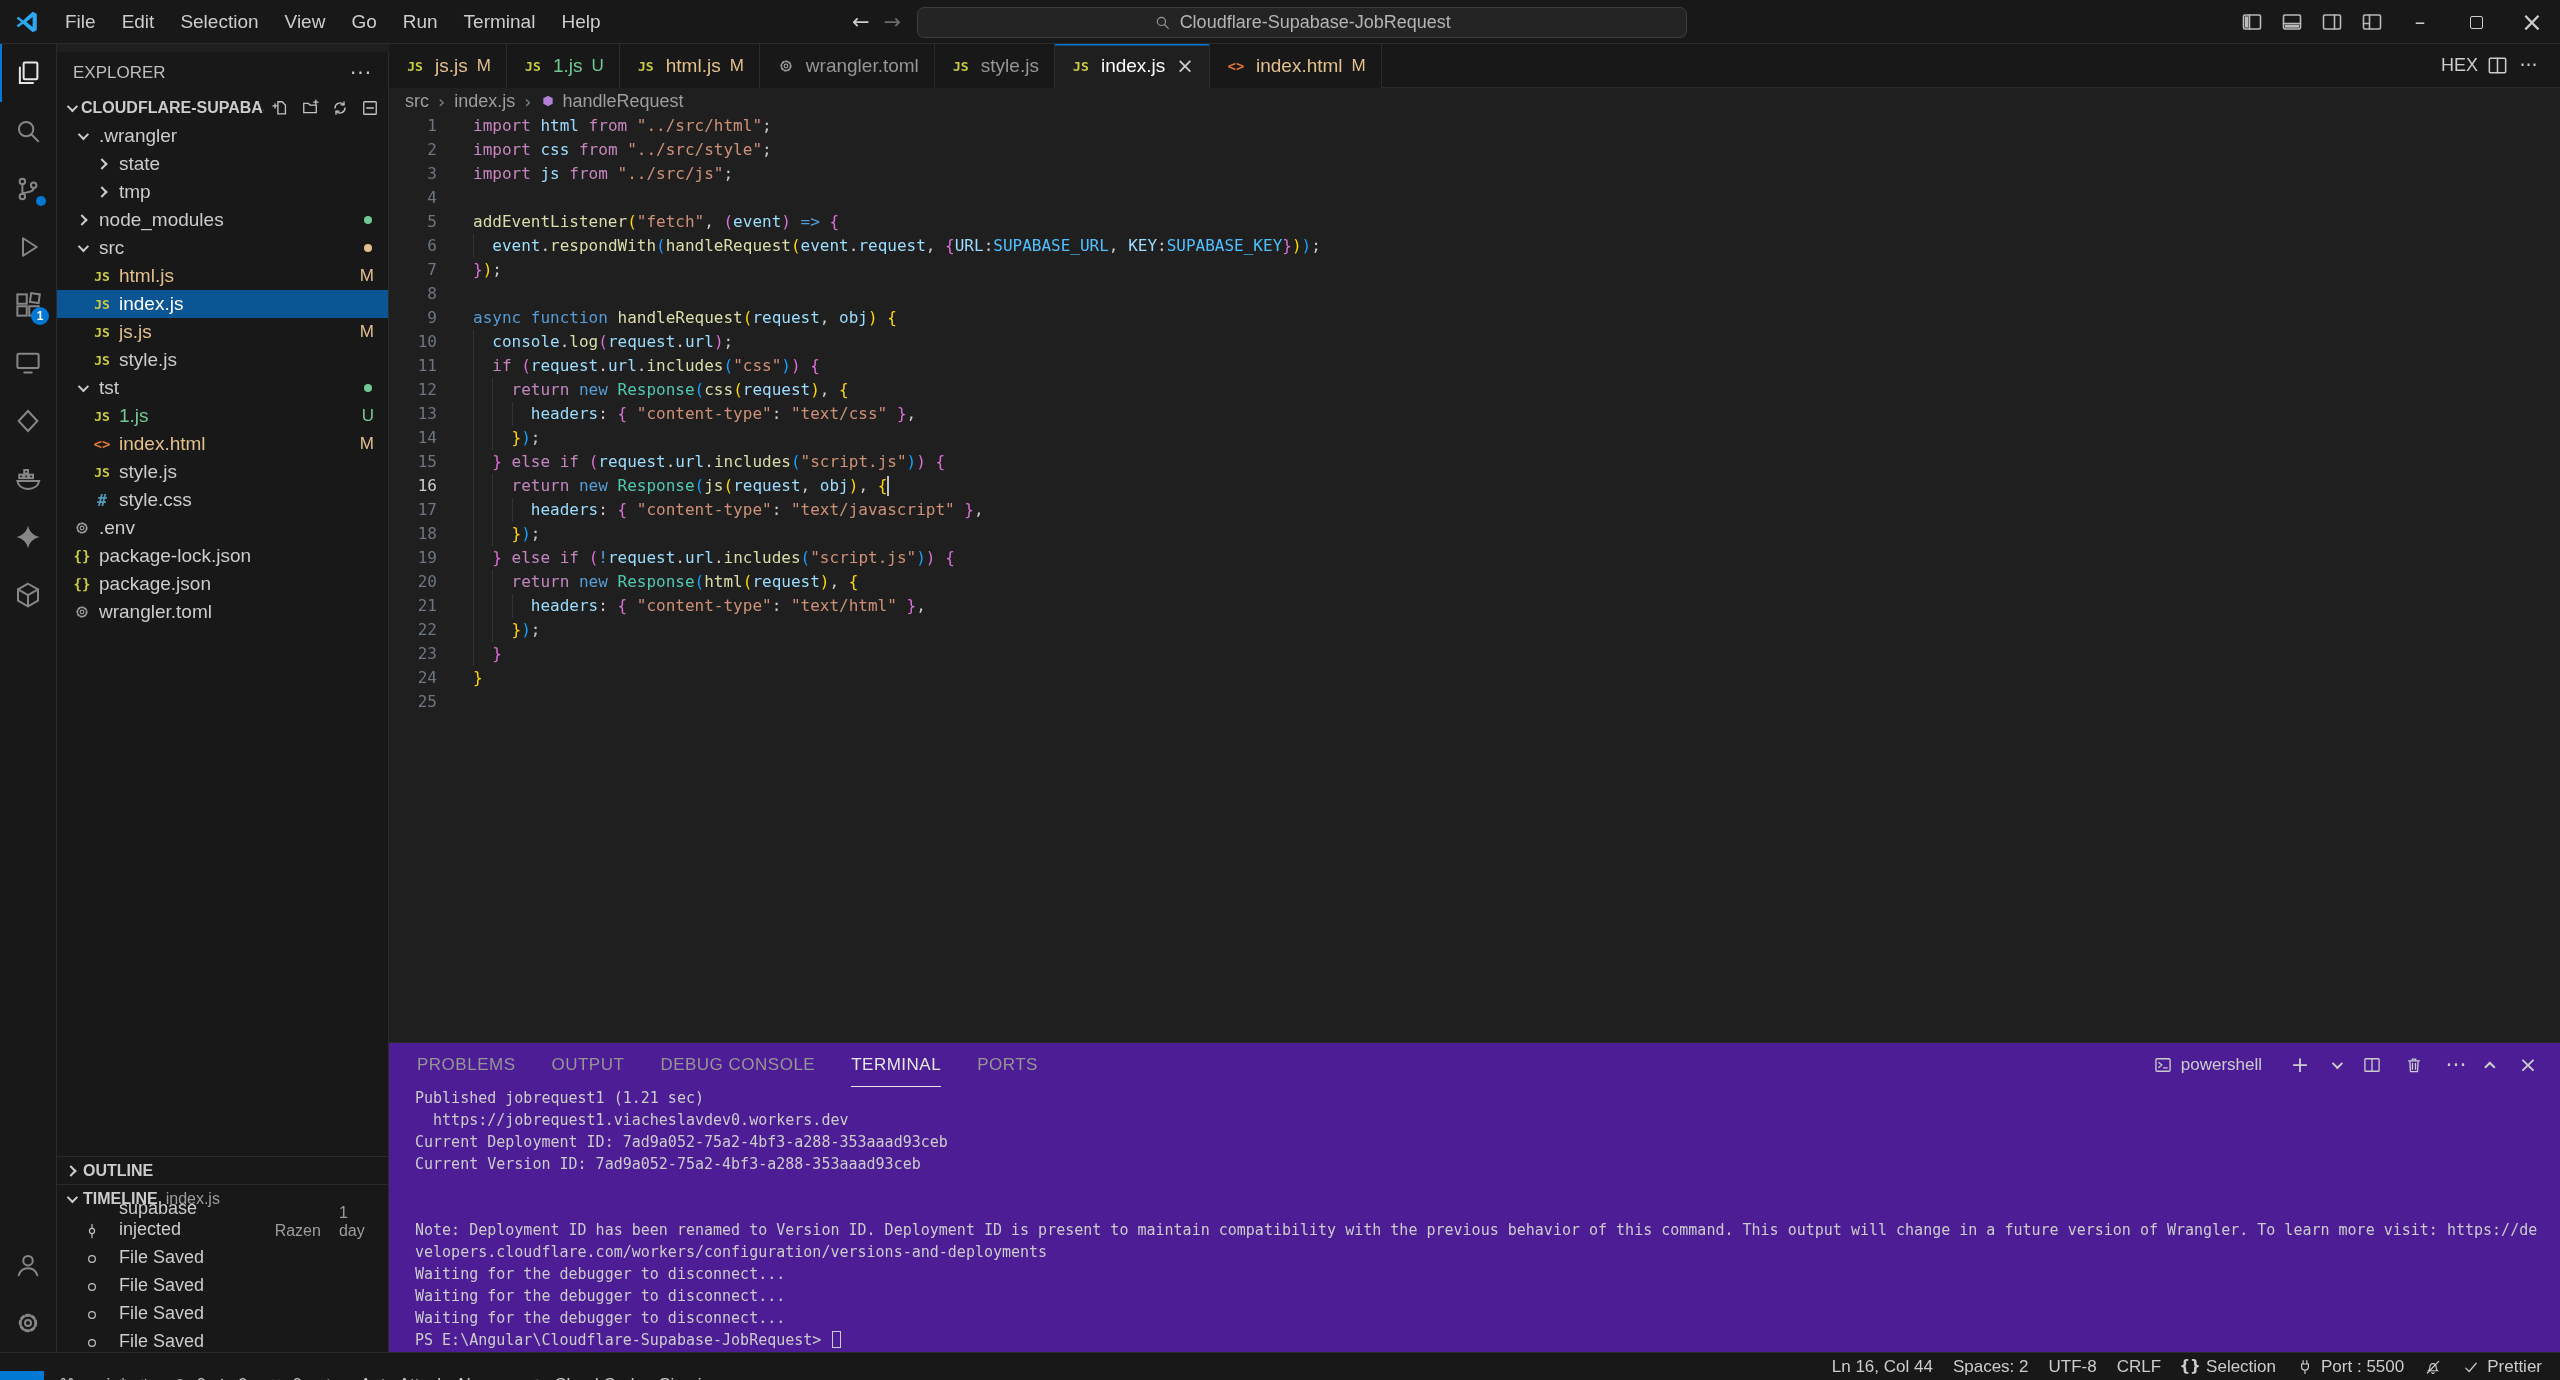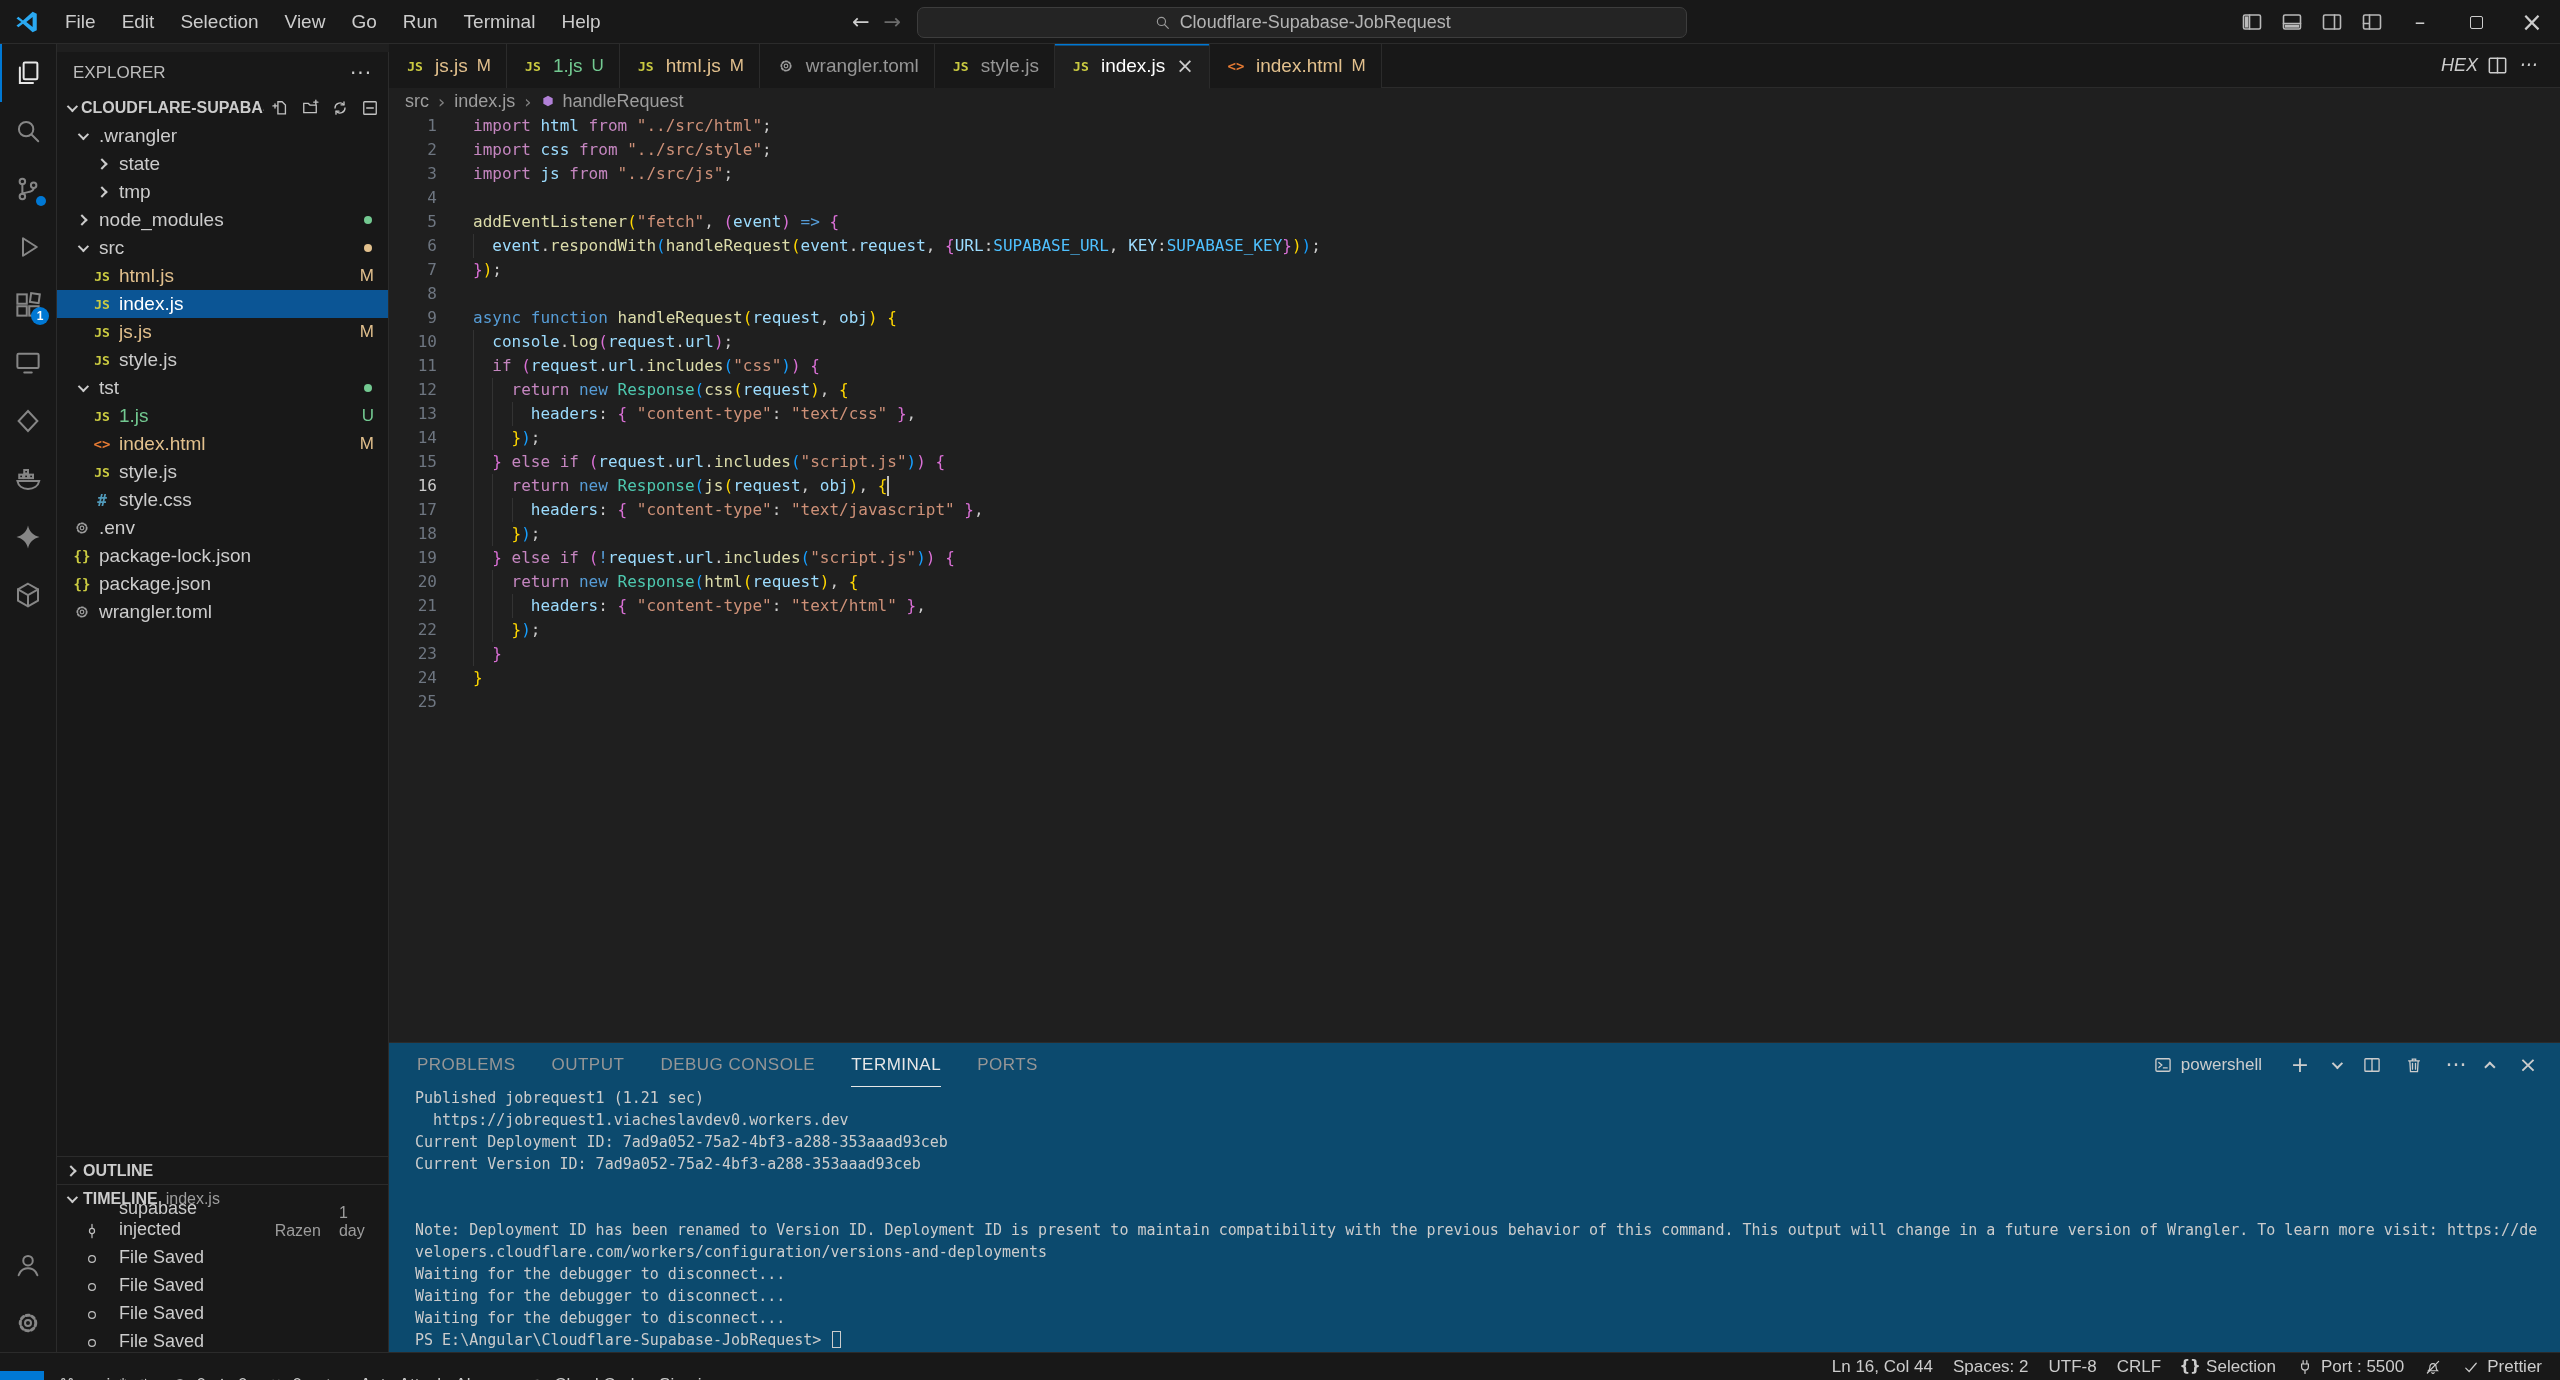--- a/index.html
+++ b/index.html
@@ -72,41 +72,41 @@
   .tl-item .ic { width:18px; height:18px; color:#c0c0c0; flex:none; }
   .tl-author { color:#9d9d9d; font-size:16px; }
   .tl-time { margin-left:auto; color:#9d9d9d; font-size:16px; }
 
   
   .tabbar { position:absolute; left:389px; top:44px; right:0; height:44px; background:#181818; border-bottom:1px solid #2b2b2b; display:flex; z-index:3; }
   .tab { display:flex; align-items:center; gap:9px; padding:0 15px; border-right:1px solid #2b2b2b; font-size:19px; color:#969696; background:#181818; height:44px; }
   .tab.active { background:#1f1f1f; color:#ffffff; box-shadow:inset 0 1.5px 0 #0078d4; border-bottom:1px solid #1f1f1f; height:45px; }
   .tab .t-badge { margin:0; }
   .tab .closex { font-size:21px; color:#cccccc; margin-left:2px; font-family:"DejaVu Sans",sans-serif; }
-  .tab-actions { margin-left:auto; display:flex; align-items:center; gap:8px; padding-right:20px; color:#cccccc;font-style:italic; }
+  .tab-actions { margin-left:auto; display:flex; align-items:center; gap:8px; padding-right:20px; color:#cccccc; }
   .tab-actions .ic { width:23px; height:23px; }
   .tab-actions .action-text { font-size:18px; }
   .breadcrumb { position:absolute; left:389px; top:88px; right:0; height:26px; background:#1f1f1f; display:flex; align-items:center; gap:9px; padding-left:16px; color:#9d9d9d; font-size:18px; }
   .crumb-sep { color:#818181; font-family:"DejaVu Sans",sans-serif; }
   .crumb-sym { display:flex; align-items:center; gap:6px; }
   .crumb-sym .ic { width:16px; height:16px; }
 
   
   .code { position:absolute; left:389px; top:114px; right:0; height:928px; background:#1f1f1f; overflow:hidden; font:16px/24px "DejaVu Sans Mono",monospace; }
   .code-line { height:24px; white-space:pre; padding-left:84px; position:relative; }
   .line-no { position:absolute; left:0; top:0; width:48px; text-align:right; color:#6e7681; }
   .line-no.active { color:#cccccc; }
   .iguide { position:absolute; width:1px; background:rgba(255,255,255,0.09); }
   .caret { position:absolute; width:2px; height:20px; background:#bfbfbf; }
   .tk-pln{color:#cccccc} .tk-kw{color:#c586c0} .tk-kb{color:#569cd6} .tk-fn{color:#dcdcaa}
   .tk-vr{color:#9cdcfe} .tk-st{color:#ce9178} .tk-cl{color:#4ec9b0} .tk-ct{color:#4fc1ff}
   .tk-b1{color:#ffd700} .tk-b2{color:#da70d6} .tk-b3{color:#179fff}
 
   
-  .panel { position:absolute; left:389px; top:1042px; right:0; bottom:28px; background:#0c4a6e; border-top:1px solid #2b2b2b; }
+  .panel { position:absolute; left:389px; top:1042px; right:0; bottom:28px; background:#4c1d95; border-top:1px solid #2b2b2b; }
   .panel-head { height:44px; display:flex; align-items:center; padding-left:28px; }
   .panel-tabs { display:flex; gap:36px; height:100%; }
   .panel-tab { display:flex; align-items:center; font-size:17px; letter-spacing:.5px; color:#969696; border-bottom:1px solid transparent; }
   .panel-tab.active { color:#e7e7e7; border-bottom-color:#e7e7e7; }
   .panel-actions { margin-left:auto; display:flex; align-items:center; gap:22px; padding-right:22px; color:#cccccc; }
   .panel-actions .ic { width:20px; height:20px; }
   .panel-actions .txtic { font-size:22px; }
   .shell { display:flex; align-items:center; gap:8px; font-size:17px; color:#cccccc; margin-right:6px; }
   .terminal { position:absolute; top:44px; left:0; right:0; bottom:0; padding-left:26px; font:15px/22px "DejaVu Sans Mono",monospace; color:#cccccc; white-space:pre; overflow:hidden; }
   .term-line { height:22px; }

